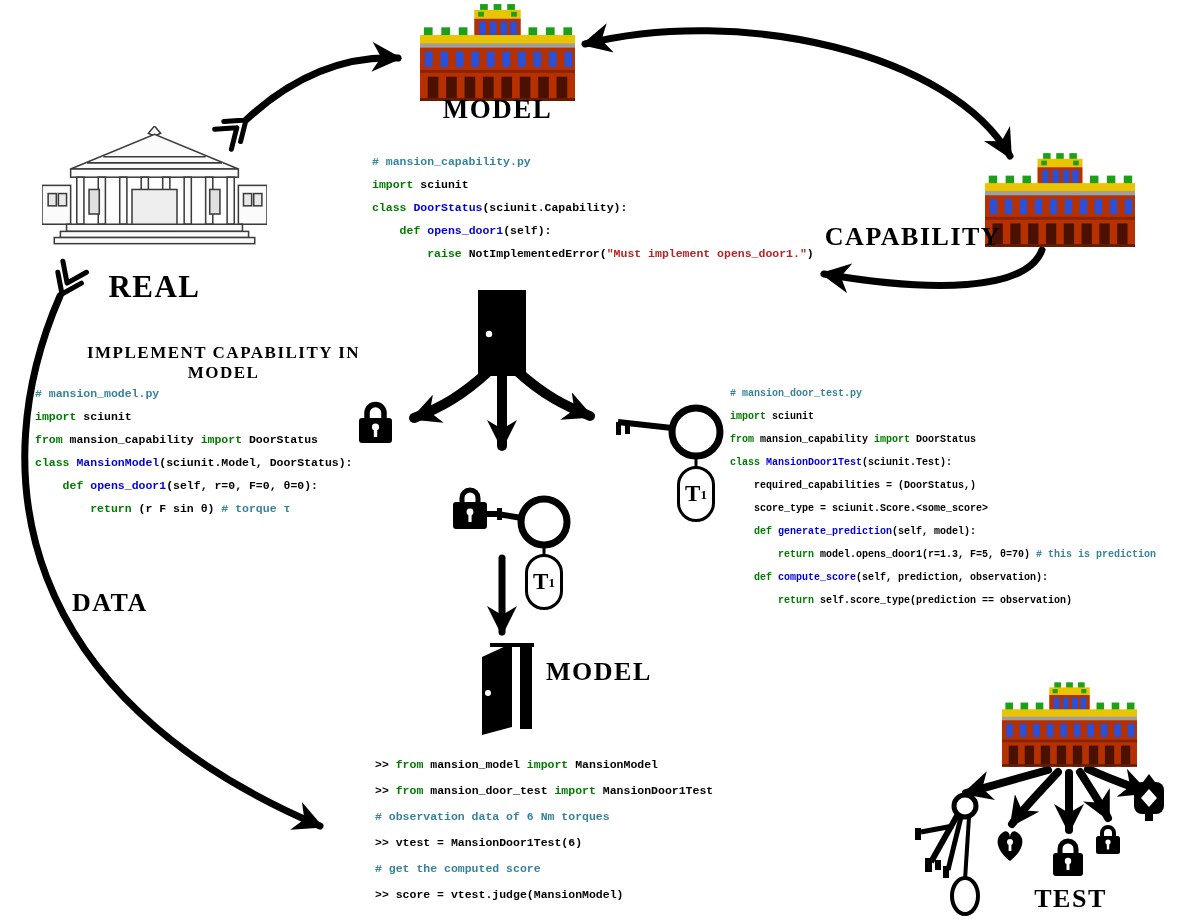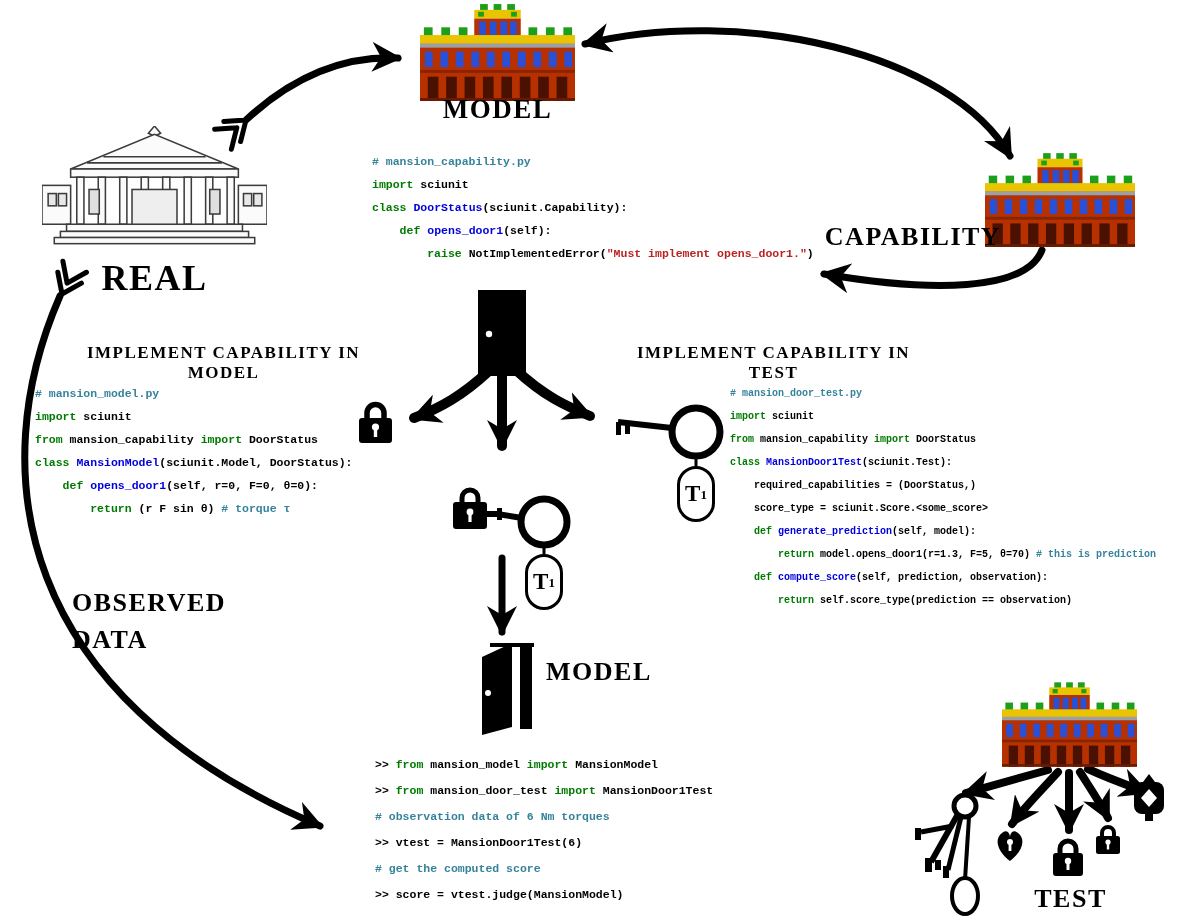--- a/index.html
+++ b/index.html
@@ -152,26 +152,24 @@
         <use href="#mansion"></use>
       </svg>
   </div>
   <div class="abs" style="left:1002px;top:682px">
     <svg width="135" height="85" viewBox="0 0 160 100">
         <use href="#mansion"></use>
       </svg>
   </div>
 
   <div class="abs fancy center" style="left:420px;top:94px;width:155px;font-size:27px">MODEL</div>
-  <div class="abs fancy center" style="left:42px;top:257px;width:225px;font-size:36px">REAL</div>
+  <div class="abs fancy center" style="left:42px;top:269px;width:225px;font-size:31px">REAL</div>
   <div class="abs fancy center" style="left:66px;top:343px;width:315px;font-size:17px">IMPLEMENT CAPABILITY IN MODEL</div>
   <div class="abs fancy center" style="left:818px;top:222px;width:190px;font-size:26px">CAPABILITY</div>
-  <div class="abs fancy center" style="left:626px;top:343px;width:295px;font-size:17px">IMPLEMENT CAPABILITY IN TEST</div>
   <div class="abs fancy" style="left:72px;top:584px;font-size:26px;line-height:37px">
-    <div>OBSERVED</div>
     <div>DATA</div>
   </div>
   <div class="abs fancy" style="left:546px;top:653px;font-size:26px;line-height:38px">
     <div>MODEL</div>
   </div>
   <div class="abs fancy center" style="left:988px;top:884px;width:165px;font-size:26px">TEST SUITE</div>
 
   <div class="abs code" style="left:372px;top:150px"><div class="code-line"><span class="tk-c"># mansion_capability.py</span></div><div class="code-line"><span class="tk-k">import</span><span> sciunit</span></div><div class="code-line"><span class="tk-k">class</span><span> </span><span class="tk-nc">DoorStatus</span><span>(sciunit.Capability):</span></div><div class="code-line"><span>    </span><span class="tk-k">def</span><span> </span><span class="tk-nf">opens_door1</span><span>(self):</span></div><div class="code-line"><span>        </span><span class="tk-k">raise</span><span> </span><span class="tk-ne">NotImplementedError</span><span>(</span><span class="tk-s">"Must implement opens_door1."</span><span>)</span></div></div>
   <div class="abs code" style="left:35px;top:382px"><div class="code-line"><span class="tk-c"># mansion_model.py</span></div><div class="code-line"><span class="tk-k">import</span><span> sciunit</span></div><div class="code-line"><span class="tk-k">from</span><span> mansion_capability </span><span class="tk-k">import</span><span> DoorStatus</span></div><div class="code-line"><span class="tk-k">class</span><span> </span><span class="tk-nc">MansionModel</span><span>(sciunit.Model, DoorStatus):</span></div><div class="code-line"><span>    </span><span class="tk-k">def</span><span> </span><span class="tk-nf">opens_door1</span><span>(self, r=0, F=0, θ=0):</span></div><div class="code-line"><span>        </span><span class="tk-k">return</span><span> (r F sin θ) </span><span class="tk-c"># torque τ</span></div></div>
   <div class="abs code small" style="left:730px;top:382px"><div class="code-line"><span class="tk-c"># mansion_door_test.py</span></div><div class="code-line"><span class="tk-k">import</span><span> sciunit</span></div><div class="code-line"><span class="tk-k">from</span><span> mansion_capability </span><span class="tk-k">import</span><span> DoorStatus</span></div><div class="code-line"><span class="tk-k">class</span><span> </span><span class="tk-nc">MansionDoor1Test</span><span>(sciunit.Test):</span></div><div class="code-line"><span>    required_capabilities = (DoorStatus,)</span></div><div class="code-line"><span>    score_type = sciunit.Score.&lt;some_score&gt;</span></div><div class="code-line"><span>    </span><span class="tk-k">def</span><span> </span><span class="tk-nf">generate_prediction</span><span>(self, model):</span></div><div class="code-line"><span>        </span><span class="tk-k">return</span><span> model.opens_door1(r=1.3, F=5, θ=70) </span><span class="tk-c"># this is prediction</span></div><div class="code-line"><span>    </span><span class="tk-k">def</span><span> </span><span class="tk-nf">compute_score</span><span>(self, prediction, observation):</span></div><div class="code-line"><span>        </span><span class="tk-k">return</span><span> self.score_type(prediction == observation)</span></div></div>

